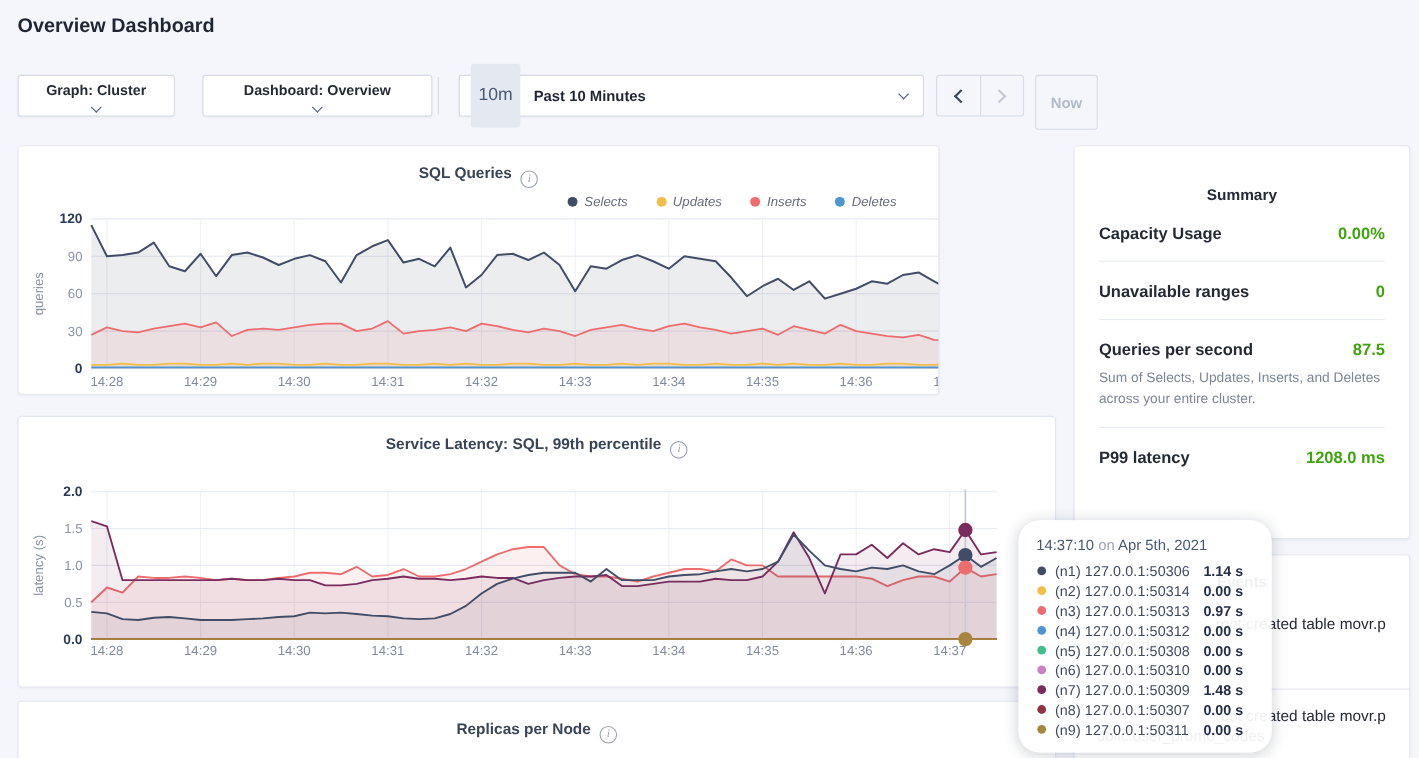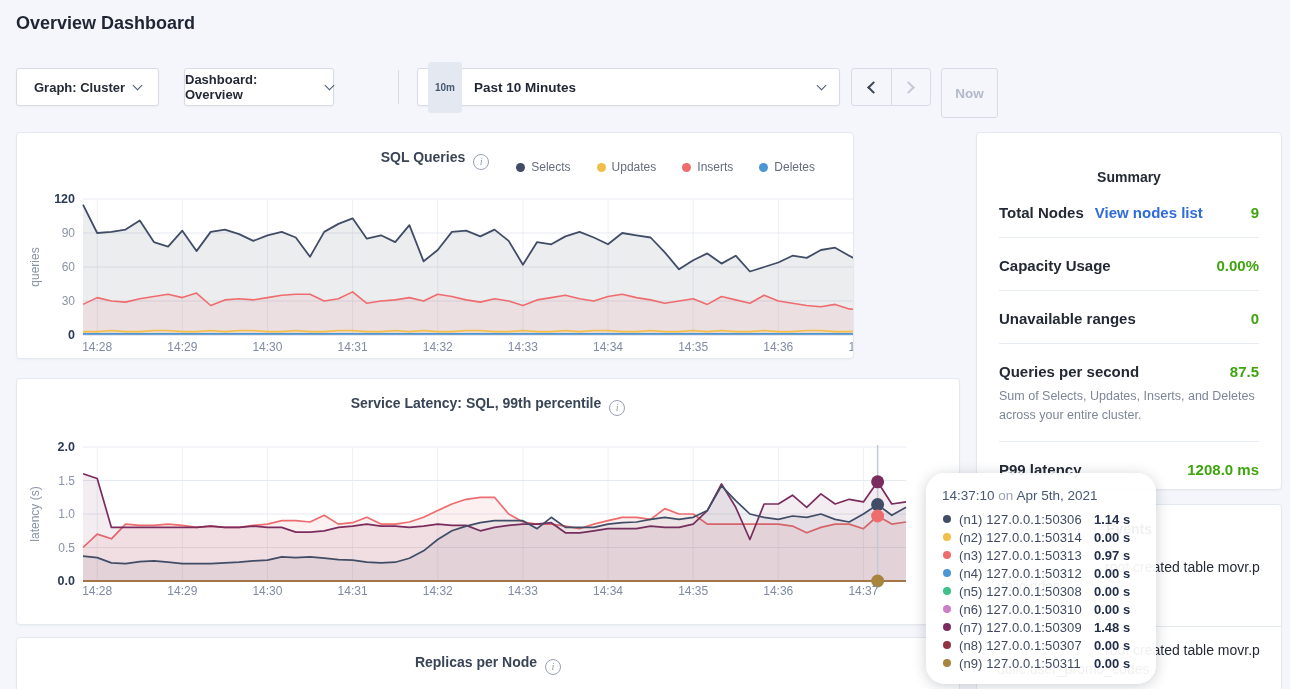--- a/index.html
+++ b/index.html
@@ -5,28 +5,28 @@
   * { margin:0; padding:0; box-sizing:border-box; }
   html,body { background:#f4f6fb; }
   .page { position:relative; width:1290px; height:689px; overflow:hidden;
           background:#f4f6fb; font-family:"Liberation Sans",sans-serif; color:#242a35; }
 
   .page-title { position:absolute; left:16px; top:13px; font-size:18px; font-weight:700; color:#1f2533; }
 
   
   .dd { position:absolute; top:68px; height:38px; background:#fff; border:1px solid #d6dbe7;
         border-radius:3px; display:flex; align-items:center; justify-content:center; gap:9px;
-        font-size:13px; font-weight:700; color:#242a35; cursor:pointer; box-shadow:0 1px 2px rgba(36,42,53,.04); }
+        font-size:13px; font-weight:700; color:#242a35; cursor:pointer; box-shadow:0 1px 2px rgba(36,42,53,.04);flex-direction:column; }
   .chev { width:7px; height:7px; border-right:1.6px solid #475872; border-bottom:1.6px solid #475872;
           transform:rotate(45deg); margin-top:-4px; }
   .toolbar-divider { position:absolute; left:398px; top:70px; width:1px; height:34px; background:#d8dce8; }
   .timepicker { position:absolute; left:417px; top:68px; width:423px; height:38px; background:#fff;
         border:1px solid #d6dbe7; border-radius:3px; display:flex; align-items:center; padding:0 14px 0 10px;
         cursor:pointer; box-shadow:0 1px 2px rgba(36,42,53,.04); }
-  .time-badge { background:#e4e8f0; border-radius:3px; padding:20px 7px; font-size:10px; font-weight:700; color:#475872; }
+  .time-badge { background:#e4e8f0; border-radius:3px; padding:20px 7px; font-size:16px; font-weight:400; color:#475872; }
   .time-label { margin-left:12px; font-size:13.5px; font-weight:700; color:#1f2533; flex:1; }
   .pager { position:absolute; left:851px; top:68px; width:80px; height:38px; border:1px solid #d6dbe7;
         border-radius:3px; display:flex; }
   .pager-btn { flex:1; display:flex; align-items:center; justify-content:center; cursor:pointer; }
   .pager-btn + .pager-btn { border-left:1px solid #d6dbe7; }
   .chev-left  { width:9px; height:9px; border-left:2.4px solid #394455; border-bottom:2.4px solid #394455; transform:rotate(45deg); margin-left:4px;}
   .chev-right { width:9px; height:9px; border-right:2.4px solid #c3c9d6; border-top:2.4px solid #c3c9d6; transform:rotate(45deg); margin-right:4px;}
   .now-btn { position:absolute; left:941px; top:68px; width:57px; height:50px; border:1px solid #d6dbe7;
         border-radius:3px; display:flex; align-items:center; justify-content:center;
         font-size:13.5px; font-weight:700; color:#b2b9c8; cursor:default; }
@@ -38,21 +38,21 @@
   #panel-latency  { left:16px;  top:378px; width:944px; height:247px; }
   #panel-replicas { left:16px;  top:637px; width:944px; height:70px; }
   #panel-summary  { left:976px; top:132px; width:306px; height:358px; }
   #panel-events   { left:976px; top:504px; width:306px; height:210px; }
 
   .chart-header { position:absolute; top:16px; left:0; width:100%; text-align:center;
                   font-size:14px; font-weight:700; color:#394455; }
   .info-icon { display:inline-block; width:16px; height:16px; border:1px solid #97a1b5; border-radius:50%;
                font-size:10.5px; line-height:14px; color:#97a1b5; font-style:italic; font-weight:400;
                text-align:center; margin-left:8px; vertical-align:-3px; cursor:pointer; font-family:"Liberation Serif",serif; }
-  .legend { position:absolute; top:27px; right:38px; display:flex; gap:26px; }
+  .legend { position:absolute; top:43px; right:38px; display:flex; gap:26px;font-style:italic; }
   .legend-item { display:flex; align-items:center; gap:6px; font-size:12px; color:#666c7e; }
   .legend-dot { width:9px; height:9px; border-radius:50%; }
   svg.chart { position:absolute; left:0; top:0; }
   svg.chart text { font-family:"Liberation Sans",sans-serif; }
 
   
   .sum-title { text-align:center; font-size:14px; font-weight:700; color:#242a35; margin-top:36px; }
   .sum-body { padding:0 22px; }
   .sum-row { padding:19px 0 16px; border-bottom:1px solid #e7ebf2; }
   .sum-row:last-child { border-bottom:none; }
@@ -83,21 +83,21 @@
 <body>
 
 <div class="page">
 
   <div class="page-title">Overview Dashboard</div>
 
   <div class="dd" style="left:16px;width:143px;">
     <span>Graph: Cluster</span>
     <span class="chev"></span>
   </div>
-  <div class="dd" style="left:184px;width:150px;">
+  <div class="dd" style="left:184px;width:209px;">
     <span>Dashboard: Overview</span>
     <span class="chev"></span>
   </div>
   <div class="toolbar-divider"></div>
   <div class="timepicker">
     <span class="time-badge">10m</span>
     <span class="time-label">Past 10 Minutes</span>
     <span class="chev"></span>
   </div>
   <div class="pager">
@@ -237,27 +237,20 @@
     <div class="chart-header">
       <span>Replicas per Node</span><span class="info-icon">i</span>
     </div>
   </div>
 
   <div class="panel" id="panel-summary">
     <div class="sum-title">Summary</div>
     <div class="sum-body">
       <div class="sum-row">
         <div class="sum-line">
-          <span class="sum-label">Total Nodes</span>
-          <a class="sum-link">View nodes list</a>
-          <span class="sum-value">9</span>
-        </div>
-      </div>
-      <div class="sum-row">
-        <div class="sum-line">
           <span class="sum-label">Capacity Usage</span>
           <span class="sum-value">0.00%</span>
         </div>
       </div>
       <div class="sum-row">
         <div class="sum-line">
           <span class="sum-label">Unavailable ranges</span>
           <span class="sum-value">0</span>
         </div>
       </div>

